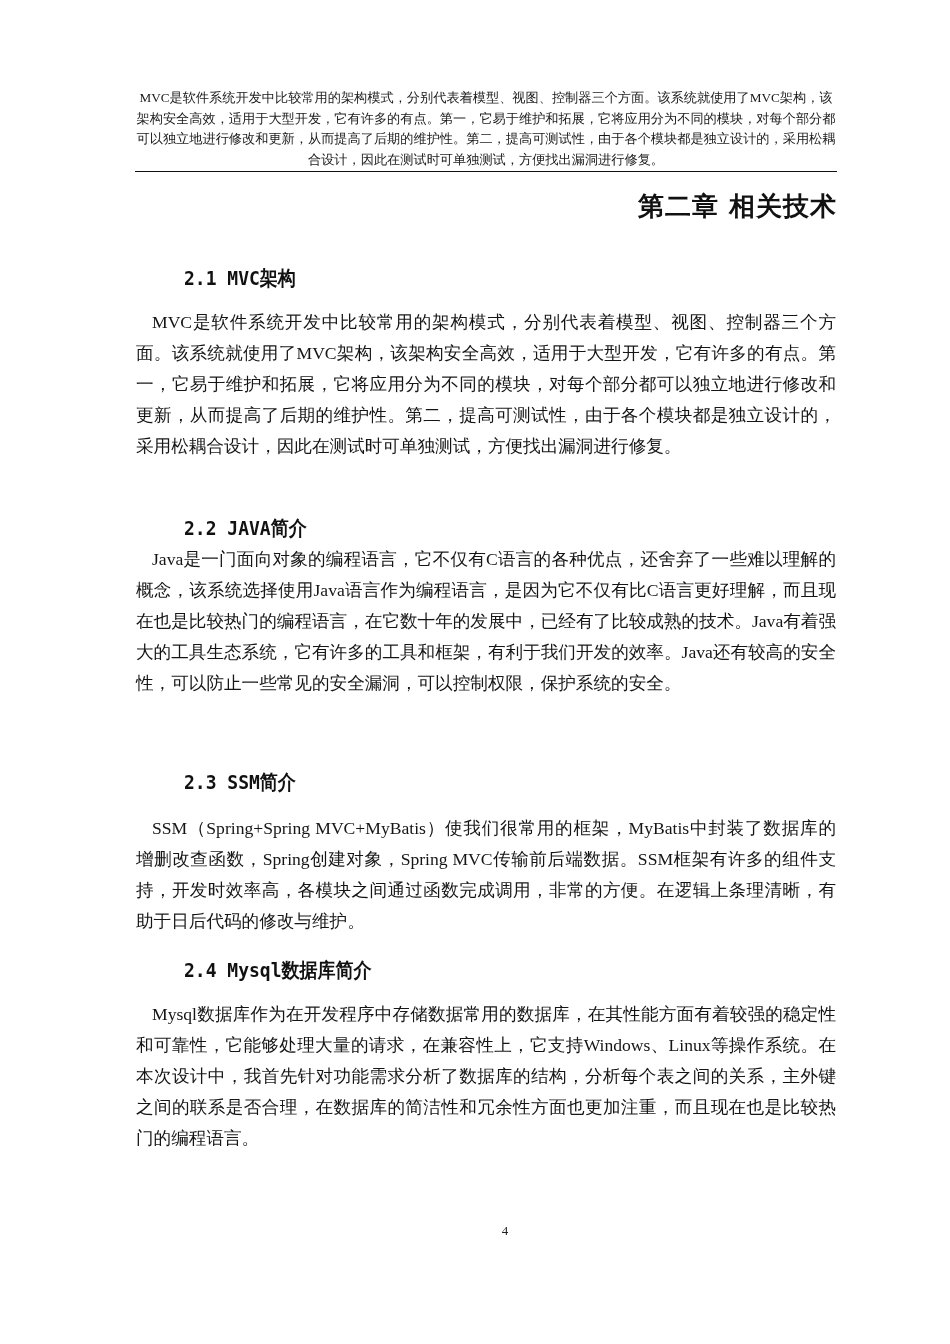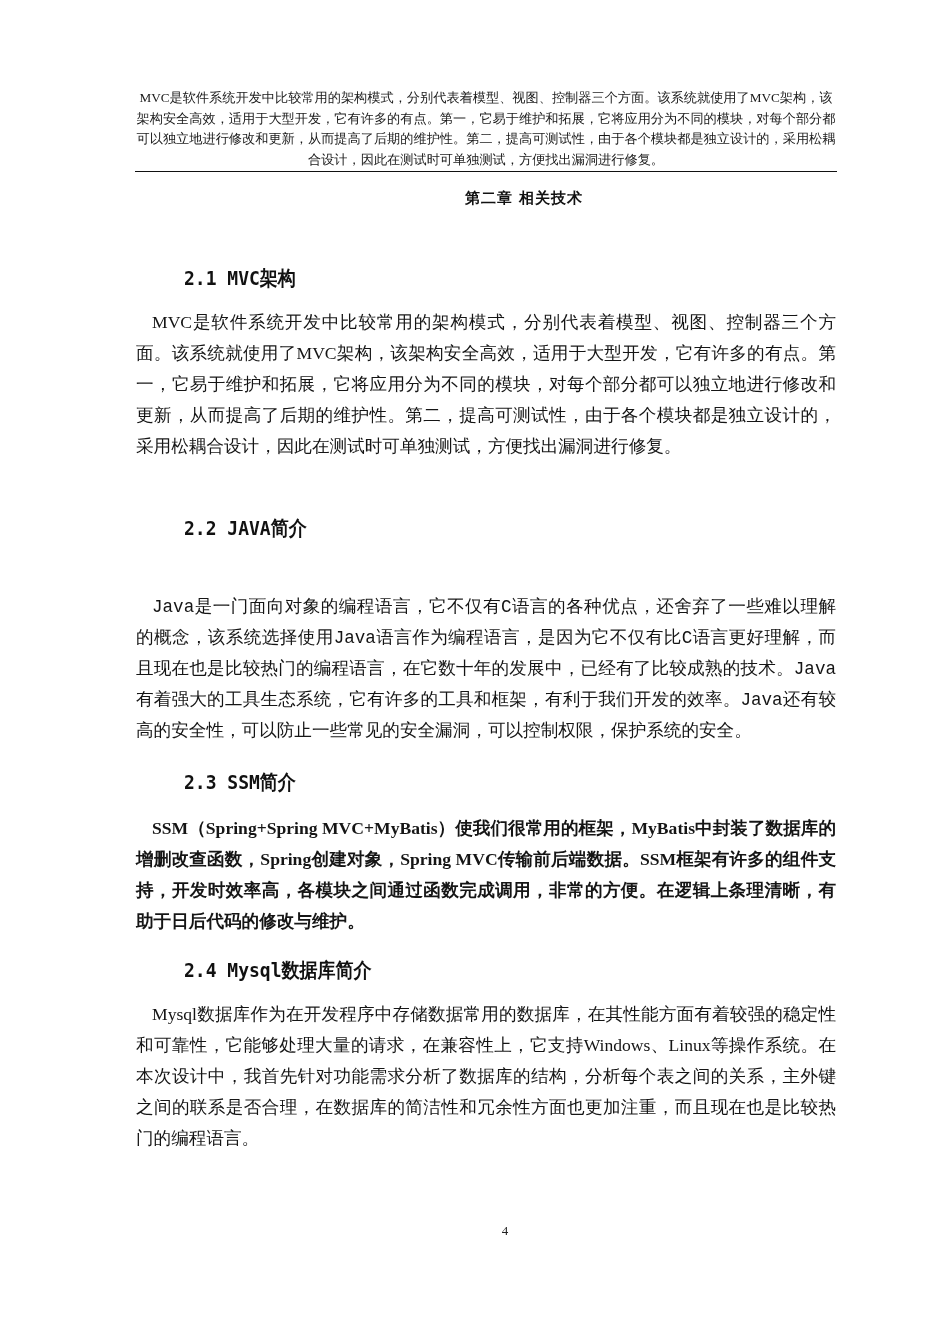--- a/index.html
+++ b/index.html
@@ -31,24 +31,24 @@
       top: 171px;
       width: 702px;
       height: 0;
       border-top: 1.5px solid #111;
     }
     .chapter-title {
       position: absolute;
       left: 135px;
       top: 189px;
       width: 702px;
-      text-align: center;
+      text-align: right;
       font-family: "DejaVu Sans", "Liberation Sans", sans-serif;
       font-weight: bold;
-      font-size: 15px;
+      font-size: 26px;
       letter-spacing: 1px;
       padding-left: 76px;
       box-sizing: border-box;
     }
     .section-heading {
       position: absolute;
       left: 184px;
       font-family: "DejaVu Sans Mono", "Liberation Mono", monospace;
       font-weight: bold;
       font-size: 20px;
@@ -85,21 +85,21 @@
 
 <div class="page-header">MVC是软件系统开发中比较常用的架构模式，分别代表着模型、视图、控制器三个方面。该系统就使用了MVC架构，该架构安全高效，适用于大型开发，它有许多的有点。第一，它易于维护和拓展，它将应用分为不同的模块，对每个部分都可以独立地进行修改和更新，从而提高了后期的维护性。第二，提高可测试性，由于各个模块都是独立设计的，采用松耦合设计，因此在测试时可单独测试，方便找出漏洞进行修复。</div>
 <div class="header-rule"></div>
 
 <div class="chapter-title">第二章 相关技术</div>
 
 <div class="section-heading" style="top:264px;">2.1 MVC架构</div>
 <div class="para" style="top:307px;">MVC是软件系统开发中比较常用的架构模式，分别代表着模型、视图、控制器三个方面。该系统就使用了MVC架构，该架构安全高效，适用于大型开发，它有许多的有点。第一，它易于维护和拓展，它将应用分为不同的模块，对每个部分都可以独立地进行修改和更新，从而提高了后期的维护性。第二，提高可测试性，由于各个模块都是独立设计的，采用松耦合设计，因此在测试时可单独测试，方便找出漏洞进行修复。</div>
 
 <div class="section-heading" style="top:514px;">2.2 JAVA简介</div>
-<div class="para" style="top:592px;font-family:Liberation Mono, monospace;">Java是一门面向对象的编程语言，它不仅有C语言的各种优点，还舍弃了一些难以理解的概念，该系统选择使用Java语言作为编程语言，是因为它不仅有比C语言更好理解，而且现在也是比较热门的编程语言，在它数十年的发展中，已经有了比较成熟的技术。Java有着强大的工具生态系统，它有许多的工具和框架，有利于我们开发的效率。Java还有较高的安全性，可以防止一些常见的安全漏洞，可以控制权限，保护系统的安全。</div>
+<div class="para" style="top:544px;">Java是一门面向对象的编程语言，它不仅有C语言的各种优点，还舍弃了一些难以理解的概念，该系统选择使用Java语言作为编程语言，是因为它不仅有比C语言更好理解，而且现在也是比较热门的编程语言，在它数十年的发展中，已经有了比较成熟的技术。Java有着强大的工具生态系统，它有许多的工具和框架，有利于我们开发的效率。Java还有较高的安全性，可以防止一些常见的安全漏洞，可以控制权限，保护系统的安全。</div>
 
 <div class="section-heading" style="top:768px;">2.3 SSM简介</div>
-<div class="para mono-mix" style="top:813px;font-weight:bold;">SSM（Spring+Spring MVC+MyBatis）使我们很常用的框架，MyBatis中封装了数据库的增删改查函数，Spring创建对象，Spring MVC传输前后端数据。SSM框架有许多的组件支持，开发时效率高，各模块之间通过函数完成调用，非常的方便。在逻辑上条理清晰，有助于日后代码的修改与维护。</div>
+<div class="para mono-mix" style="top:813px;">SSM（Spring+Spring MVC+MyBatis）使我们很常用的框架，MyBatis中封装了数据库的增删改查函数，Spring创建对象，Spring MVC传输前后端数据。SSM框架有许多的组件支持，开发时效率高，各模块之间通过函数完成调用，非常的方便。在逻辑上条理清晰，有助于日后代码的修改与维护。</div>
 
 <div class="section-heading" style="top:956px;">2.4 Mysql数据库简介</div>
 <div class="para" style="top:999px;">Mysql数据库作为在开发程序中存储数据常用的数据库，在其性能方面有着较强的稳定性和可靠性，它能够处理大量的请求，在兼容性上，它支持Windows、Linux等操作系统。在本次设计中，我首先针对功能需求分析了数据库的结构，分析每个表之间的关系，主外键之间的联系是否合理，在数据库的简洁性和冗余性方面也更加注重，而且现在也是比较热门的编程语言。</div>
 
 <div class="page-number">4</div>
 
 </body></html>

